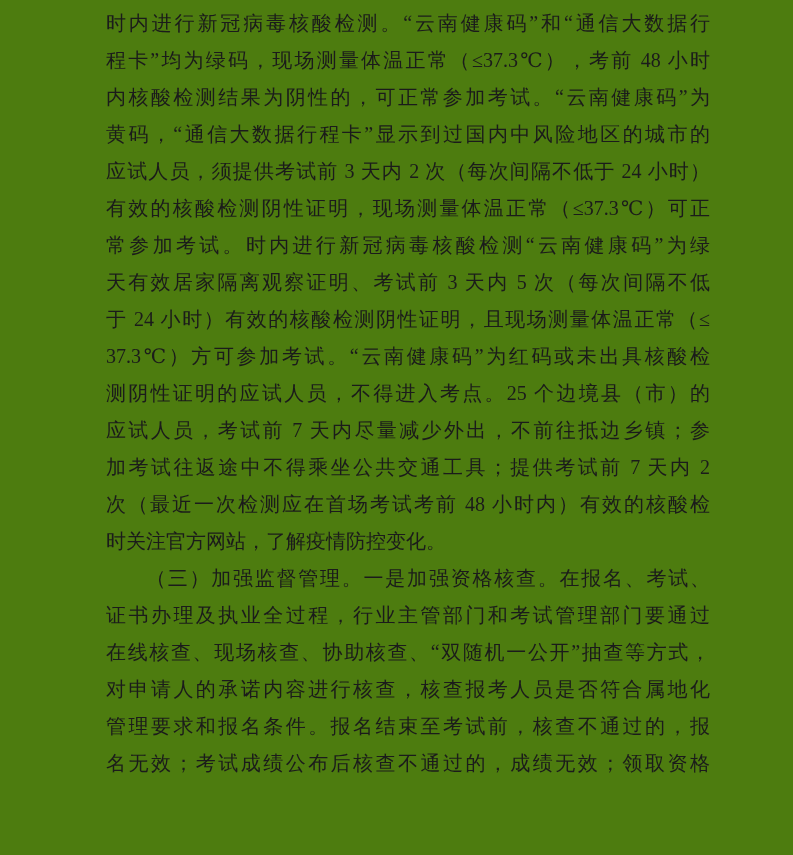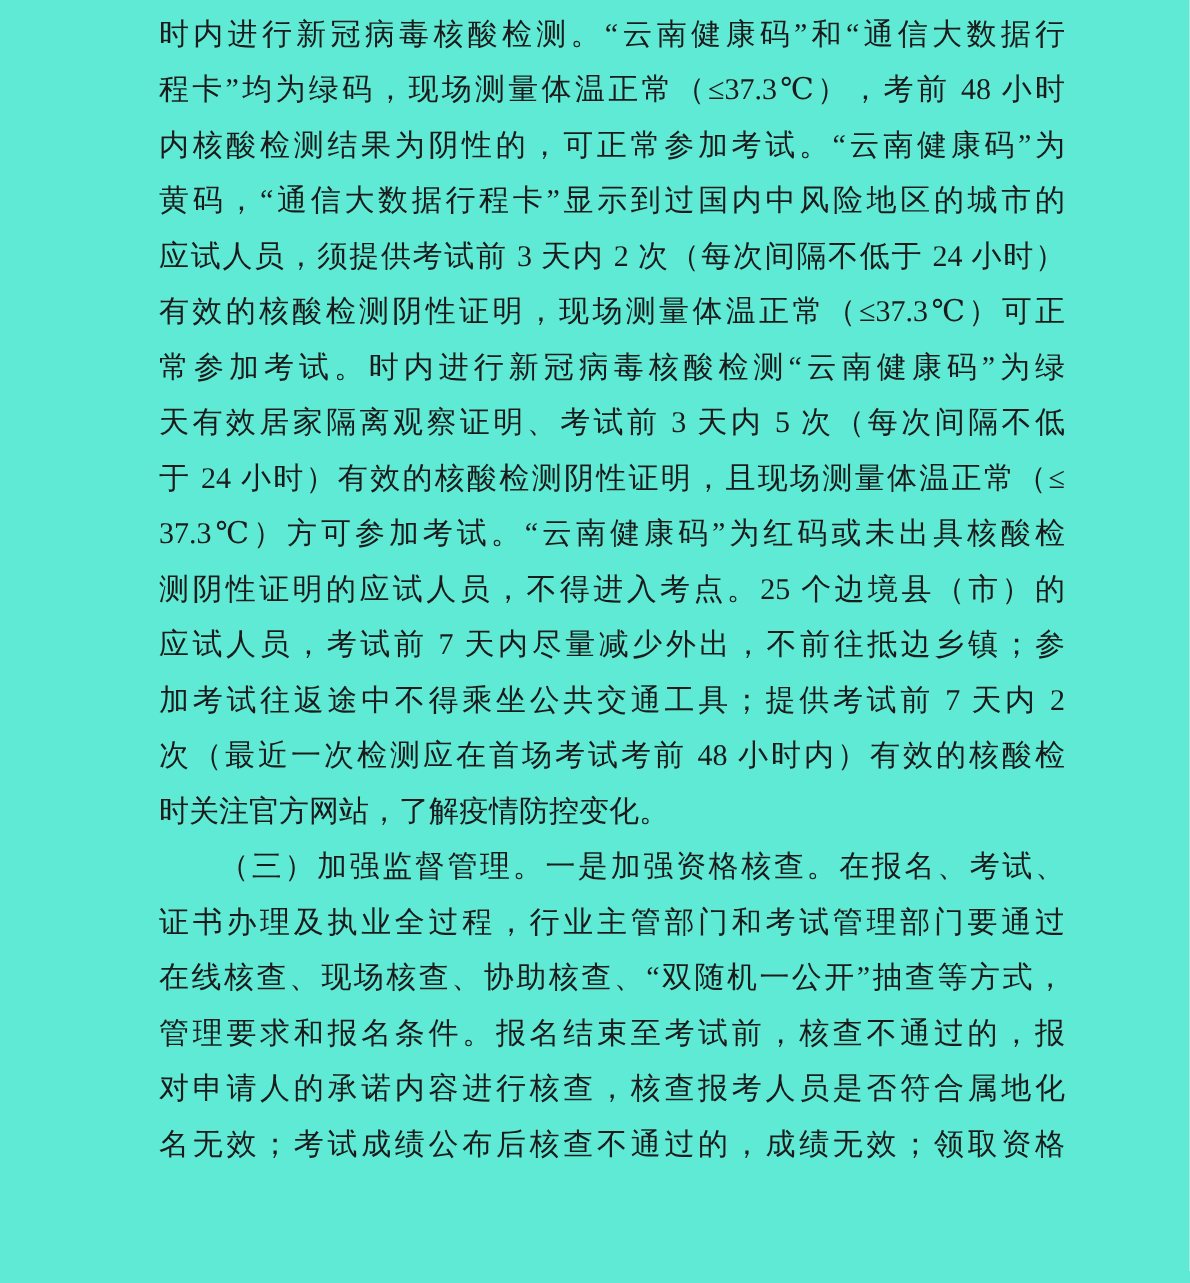--- a/index.html
+++ b/index.html
@@ -5,21 +5,21 @@
   html, body {
     margin: 0;
     padding: 0;
     background: #e8e8e8;
   }
   .page {
     position: relative;
     width: 793px;
     height: 855px;
     margin: 0 auto;
-    background: #5eead4;
+    background: #4d7c0f;
     box-sizing: border-box;
     padding: 5px 83px 0 106px;
     overflow: hidden;
   }
   .line {
     font-family: "Liberation Serif", "DejaVu Serif", serif;
     font-size: 20px;
     line-height: 37px;
     height: 37px;
     color: #1b1b1b;
@@ -50,16 +50,16 @@
   <div class="line">于 24 小时）有效的核酸检测阴性证明，且现场测量体温正常（≤</div>
   <div class="line">37.3℃）方可参加考试。“云南健康码”为红码或未出具核酸检</div>
   <div class="line">测阴性证明的应试人员，不得进入考点。25 个边境县（市）的</div>
   <div class="line">应试人员，考试前 7 天内尽量减少外出，不前往抵边乡镇；参</div>
   <div class="line">加考试往返途中不得乘坐公共交通工具；提供考试前 7 天内 2</div>
   <div class="line">次（最近一次检测应在首场考试考前 48 小时内）有效的核酸检</div>
   <div class="line lastline">时关注官方网站，了解疫情防控变化。</div>
   <div class="line indent">（三）加强监督管理。一是加强资格核查。在报名、考试、</div>
   <div class="line">证书办理及执业全过程，行业主管部门和考试管理部门要通过</div>
   <div class="line">在线核查、现场核查、协助核查、“双随机一公开”抽查等方式，</div>
+  <div class="line">对申请人的承诺内容进行核查，核查报考人员是否符合属地化</div>
   <div class="line">管理要求和报名条件。报名结束至考试前，核查不通过的，报</div>
-  <div class="line">对申请人的承诺内容进行核查，核查报考人员是否符合属地化</div>
   <div class="line">名无效；考试成绩公布后核查不通过的，成绩无效；领取资格</div>
 </div>
 
 </body></html>

